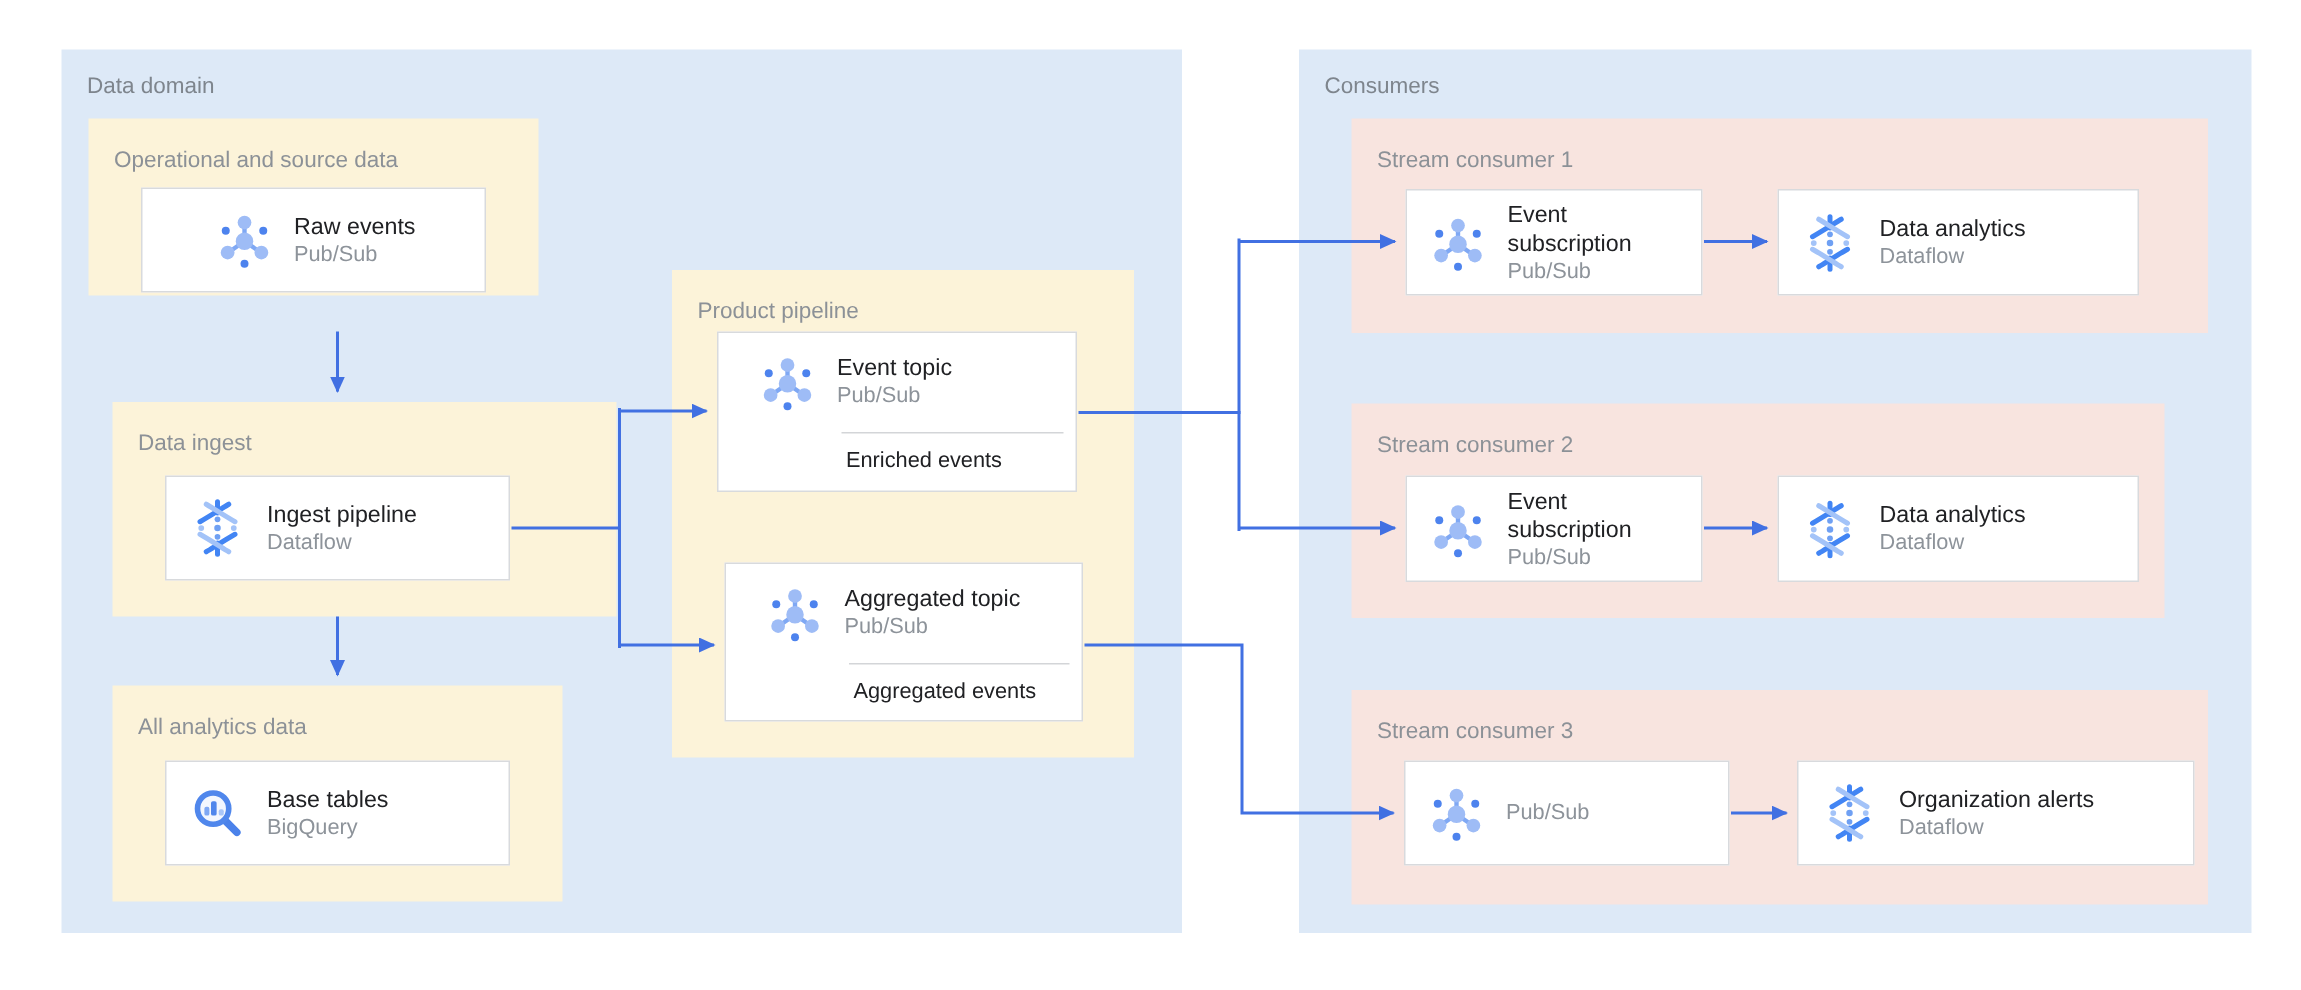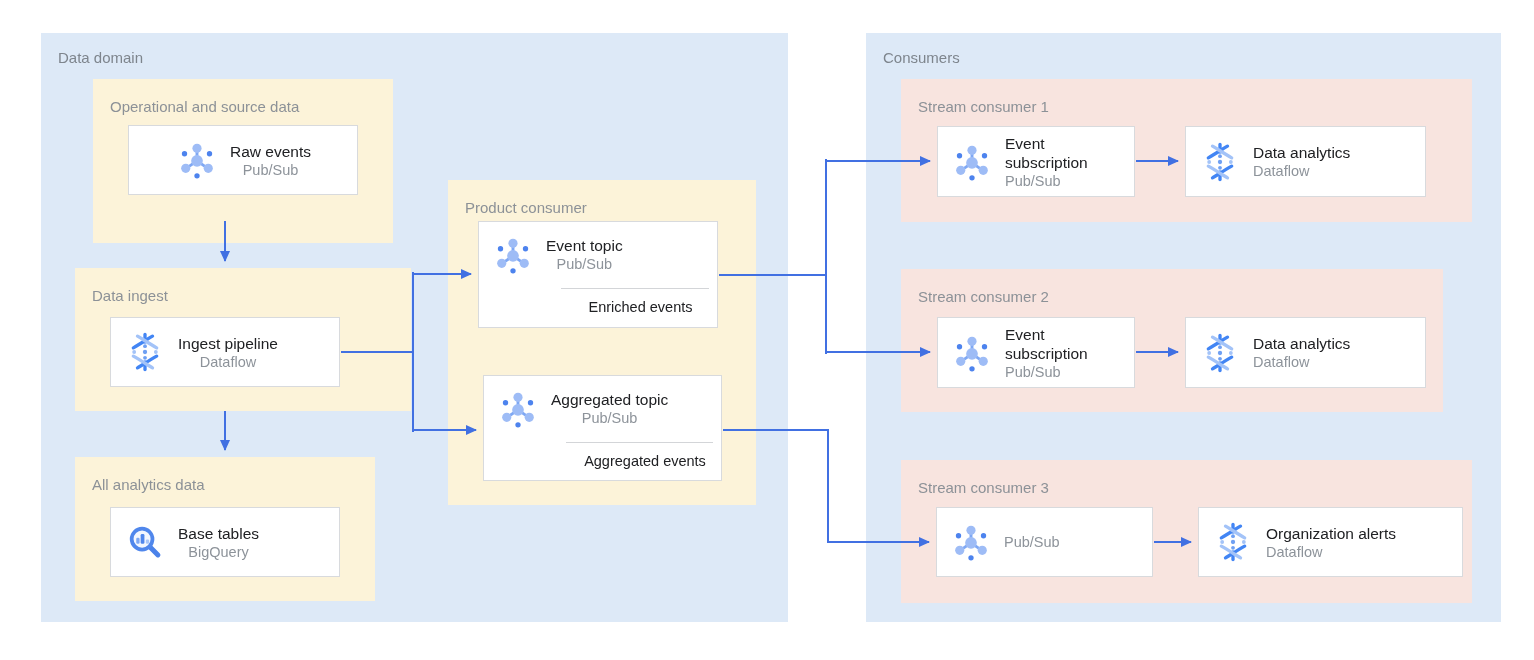--- a/index.html
+++ b/index.html
@@ -11,21 +11,21 @@
   .group.yellow{background:#fcf3d9;}
   .group.pink{background:#f8e4df;}
   .group-label{position:absolute;left:17px;top:19px;font-size:15px;color:#8c9197;}
   .card{position:absolute;background:#ffffff;border:1px solid #d8dadd;box-sizing:border-box;}
   .card.simple{display:flex;align-items:center;gap:13px;padding:0 10px 0 14px;}
   .card-icon{width:40px;height:40px;flex:0 0 40px;}
   .texts{display:flex;flex-direction:column;justify-content:center;}
   .title{font-size:15.5px;color:#202124;line-height:19px;}
   .subtitle{font-size:14.5px;color:#8d939a;line-height:18px;}
   .card.tall{padding:0;}
-  .card-main{display:flex;align-items:center;gap:13px;padding-left:14px;height:65px;}
+  .card-main{display:flex;align-items:center;gap:13px;padding-left:14px;height:65px;margin-left:12px;}
   .divider{height:1px;background:#d3d5d8;margin:1px 8px 0 82px;}
   .note{font-size:14.5px;color:#202124;padding:10px 0 0 85px;}
   .overlay{position:absolute;left:0;top:0;pointer-events:none;}
   .defs{position:absolute;width:0;height:0;overflow:hidden;}
 </style>
 </head>
 <body>
 
 <svg class="defs" aria-hidden="true">
   <defs>
@@ -63,24 +63,24 @@
       <circle cx="20.5" cy="20.5" r="12.5" fill="#f3f7fe" stroke="#5087ec" stroke-width="4.5"></circle>
       <rect x="13.5" y="19" width="4" height="7" rx="1.5" fill="#7fa8f4"></rect>
       <rect x="18.8" y="14.5" width="4.5" height="11.5" rx="1.5" fill="#5087ec"></rect>
       <rect x="25" y="21" width="4" height="5" rx="1.5" fill="#a9c6f8"></rect>
     </symbol>
   </defs>
 </svg>
 
 <div class="page">
 
-  <div class="zone" style="left:41px;top:33px;width:747px;height:589px;text-align:center;">
+  <div class="zone" style="left:41px;top:33px;width:747px;height:589px;">
     <div class="zone-label">Data domain</div>
 
-    <div class="group yellow" style="left:52px;top:46px;width:300px;height:164px;">
+    <div class="group yellow" style="left:18px;top:46px;width:300px;height:118px;">
       <div class="group-label">Operational and source data</div>
       <div class="card simple" style="left:35px;top:46px;width:230px;height:70px;padding-left:48px;">
         <svg class="card-icon">
             <use href="#icon-pubsub" xlink:href="#icon-pubsub"></use>
           </svg>
         <div class="texts">
           <div class="title">Raw events</div>
           <div class="subtitle">Pub/Sub</div>
         </div>
       </div>
@@ -106,21 +106,21 @@
             <use href="#icon-bigquery" xlink:href="#icon-bigquery"></use>
           </svg>
         <div class="texts">
           <div class="title">Base tables</div>
           <div class="subtitle">BigQuery</div>
         </div>
       </div>
     </div>
 
     <div class="group yellow" style="left:407px;top:147px;width:308px;height:325px;">
-      <div class="group-label">Product consumer</div>
+      <div class="group-label">Product pipeline</div>
       <div class="card tall" style="left:30px;top:41px;width:240px;height:107px;">
         <div class="card-main">
           <svg class="card-icon">
               <use href="#icon-pubsub" xlink:href="#icon-pubsub"></use>
             </svg>
           <div class="texts">
             <div class="title">Event topic</div>
             <div class="subtitle">Pub/Sub</div>
           </div>
         </div>

